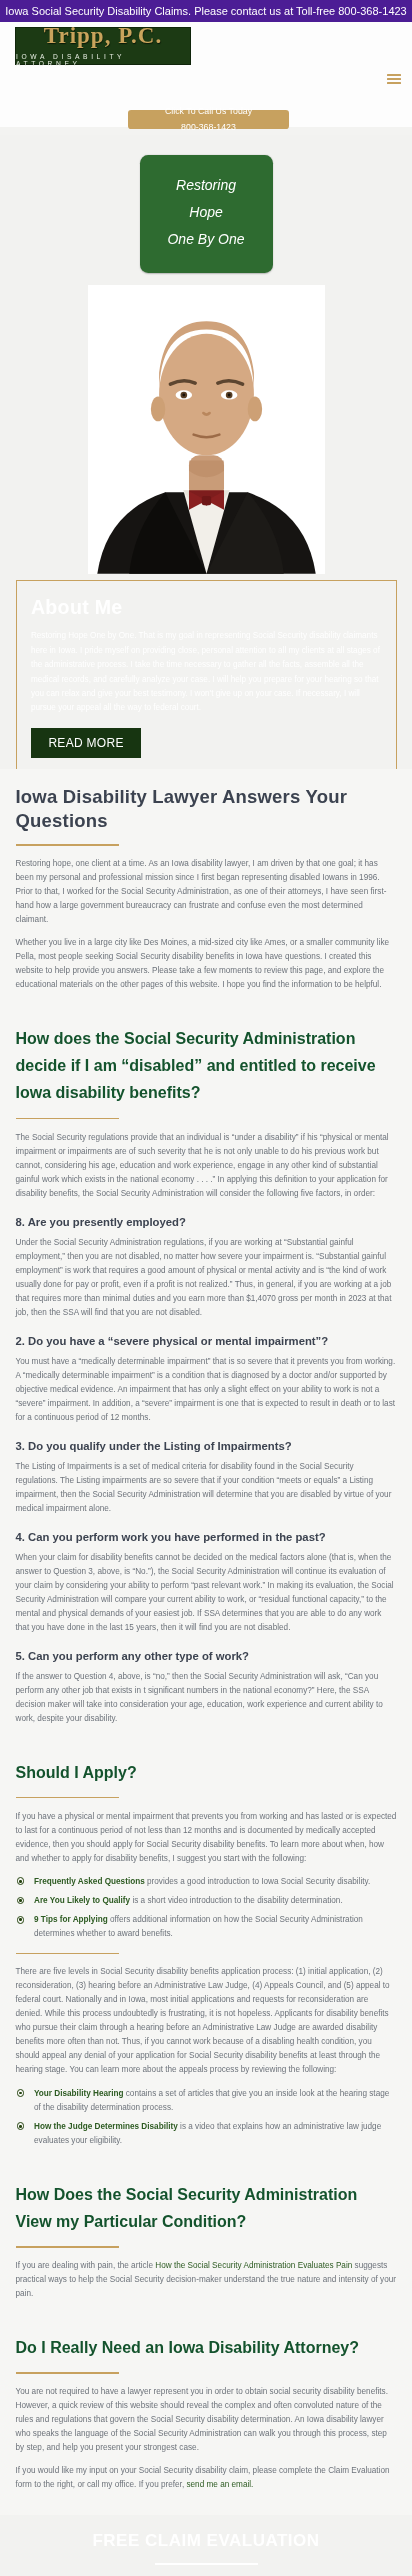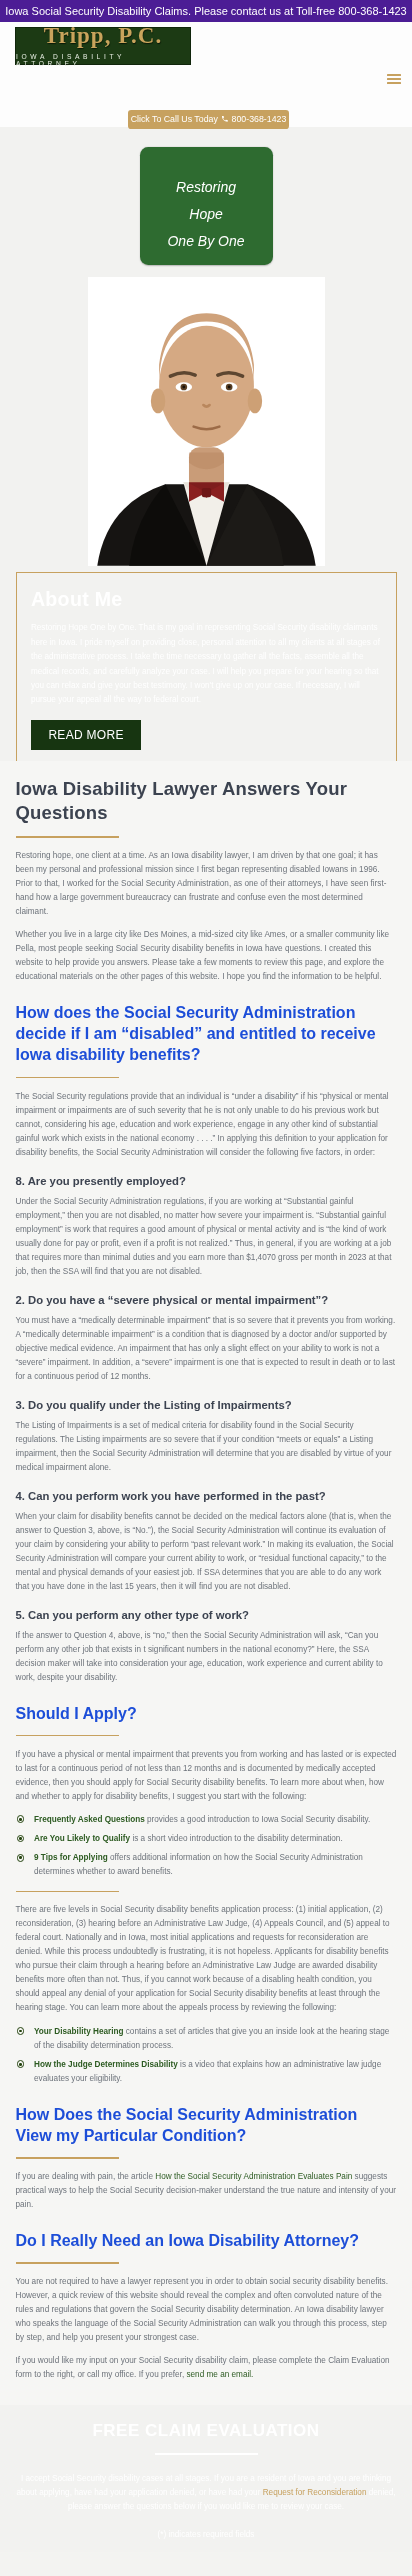--- a/index.html
+++ b/index.html
@@ -10,40 +10,40 @@
   .topbar { height:21.6px; background:#4c1d95; color:#fff; display:flex; align-items:center; justify-content:center; font-size:11px; }
 
   
   .header { height:105px; background:#fdfdfd; position:relative; }
   .logo { position:absolute; left:15px; top:5.2px; width:176px; height:38px; background:#1c3a14; border:0.5px solid #10250b; display:flex; flex-direction:column; align-items:center; justify-content:center; cursor:pointer; }
   .logo-title { font-family:"Liberation Serif", serif; color:#c9a45c; font-size:23px; font-weight:bold; letter-spacing:1px; text-shadow:0.5px 1px 1px #0a1906; line-height:24px; }
   .logo-rule { width:88%; height:0.5px; background:#8aa182; margin:2.1px 0 3.1px; }
   .logo-sub { color:#e9efe4; font-size:6.7px; letter-spacing:3.6px; }
   .hamburger { position:absolute; right:11.3px; top:52px; width:13.4px; height:10.3px; display:flex; flex-direction:column; justify-content:space-between; cursor:pointer; }
   .hamburger span { display:block; height:2.1px; background:#c7a15f; border-radius:0.5px; }
-  .call-btn { position:absolute; left:128px; top:88px; width:161px; height:19px; background:#c7a15f; border:none; border-radius:3.1px; color:#fff; font-size:8.8px; display:flex; align-items:center; justify-content:center; gap:3px; cursor:pointer; font-family:inherit; }
+  .call-btn { position:absolute; left:128px; top:88px; width:161px; height:19px; background:#c7a15f; border:none; border-radius:3.1px; color:#fff; font-size:8.8px; display:flex; align-items:center; justify-content:center; gap:3px; cursor:pointer; font-family:inherit;flex-direction:column; }
   .phone-ic { width:7.7px; height:7.7px; fill:#fff; }
 
   
   .hero { height:444px; background:#f2f2f0; }
-  .quote-box { width:133px; height:118px; background:#2e6b30; border-radius:8.2px; margin:0 auto; position:relative; top:20.6px; color:#fff; font-style:italic; font-size:14px; line-height:27px; text-align:center; padding-top:27px; box-shadow:0 0.5px 1.5px rgba(0,0,0,.25); }
+  .quote-box { width:133px; height:118px; background:#2e6b30; border-radius:8.2px; margin:8px auto; position:relative; top:20.6px; color:#fff; font-style:italic; font-size:14px; line-height:27px; text-align:center; padding-top:17px; box-shadow:0 0.5px 1.5px rgba(0,0,0,.25); }
   .quote-box span { display:block; }
   .photo { width:237px; height:289px; margin:32px auto 0; background:#fff; overflow:hidden; }
 
   
   .about-section { background:#f2f2f0; padding:1px 15.5px 0; height:190px; }
   .about-box { border:0.5px solid #c7a15f; padding:15.5px 14.4px 13.4px; color:#fff; }
   .about-title { font-size:19.6px; font-weight:bold; letter-spacing:0.3px; }
   .about-text { font-size:8.2px; line-height:14.4px; margin-top:10.3px; }
   .read-more { display:inline-block; margin-top:12.4px; background:#173511; color:#fff; border:none; padding:7.7px 17.5px; font-size:12px; letter-spacing:0.3px; cursor:pointer; font-family:inherit; }
 
   
   .article { background:#f6f6f4; padding:16.5px 15.5px 13.4px; color:#6d737b; font-size:8.2px; line-height:14px; }
   .article h1 { font-size:18.5px; line-height:24px; color:#3c4350; letter-spacing:0.2px; }
-  .article h2 { font-size:16px; line-height:21px; color:#1d4ed8; margin-top:18px; }
+  .article h2 { font-size:16px; line-height:27px; color:#14532d; margin-top:33px; }
   .article h3 { font-size:11.3px; line-height:14.4px; color:#3c4350; margin:14.4px 0 6.2px; }
   .gold-divider { width:103px; height:1.5px; background:#c7a15f; margin:11.3px 0 11.3px; }
   .article p { margin:0 0 9.3px; }
   .bullets { list-style:none; margin:1px 0 4.1px; }
   .bullets li { position:relative; padding-left:18.5px; margin-bottom:5.2px; }
   .bullet-icon { position:absolute; left:1px; top:2.6px; width:7.7px; height:7.7px; border:1px solid #24430f; border-radius:50%; }
   .bullet-icon i { position:absolute; left:50%; top:50%; width:2.6px; height:2.6px; margin:-1.3px 0 0 -1.3px; background:#24430f; border-radius:50%; }
   a.link-green { color:#2d5b22; font-weight:bold; text-decoration:none; cursor:pointer; }
   a.link-green-reg { color:#2d5b22; font-weight:normal; text-decoration:none; cursor:pointer; }
 

